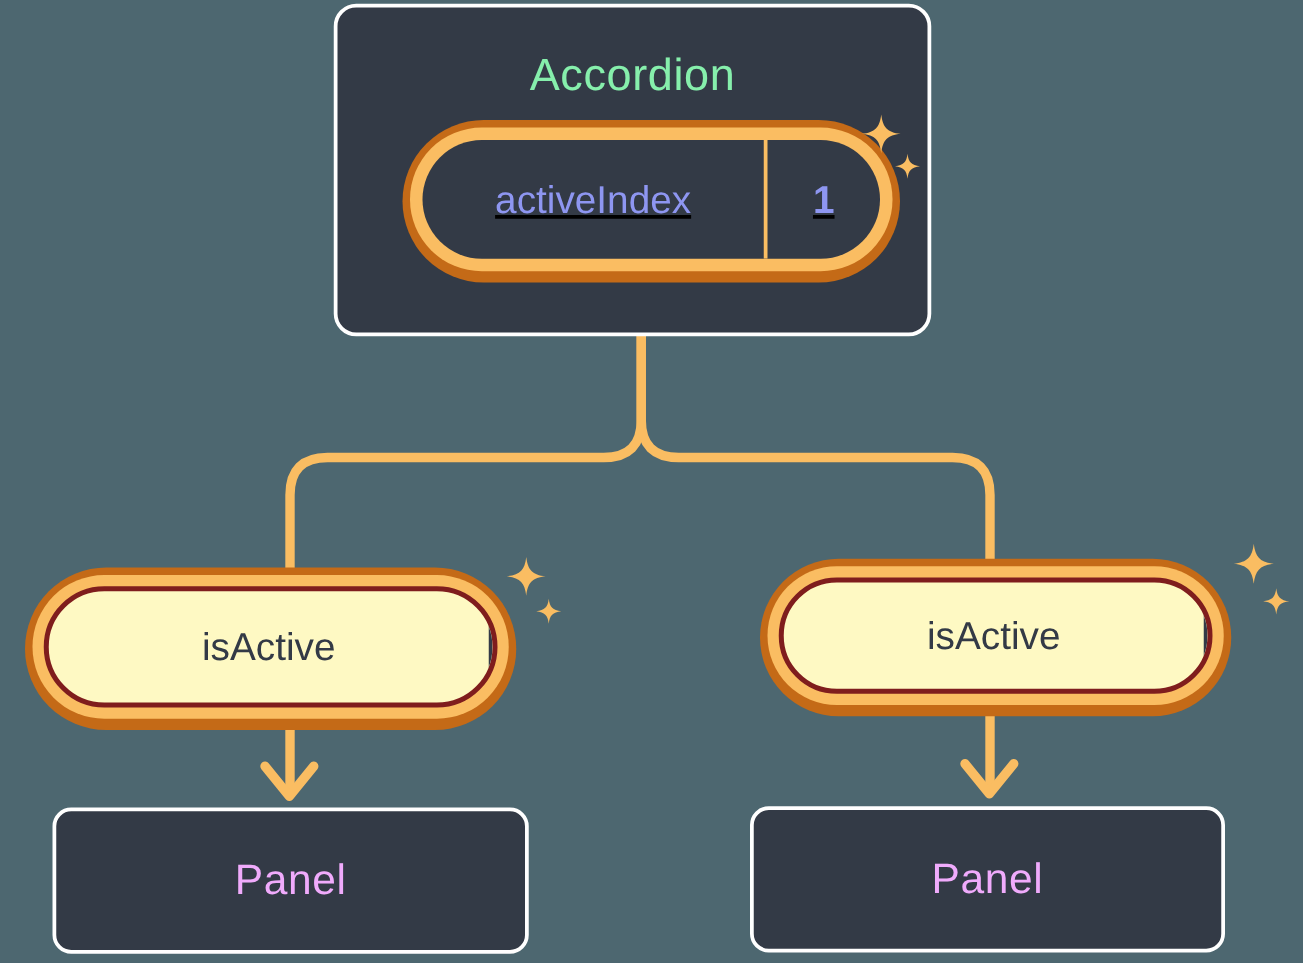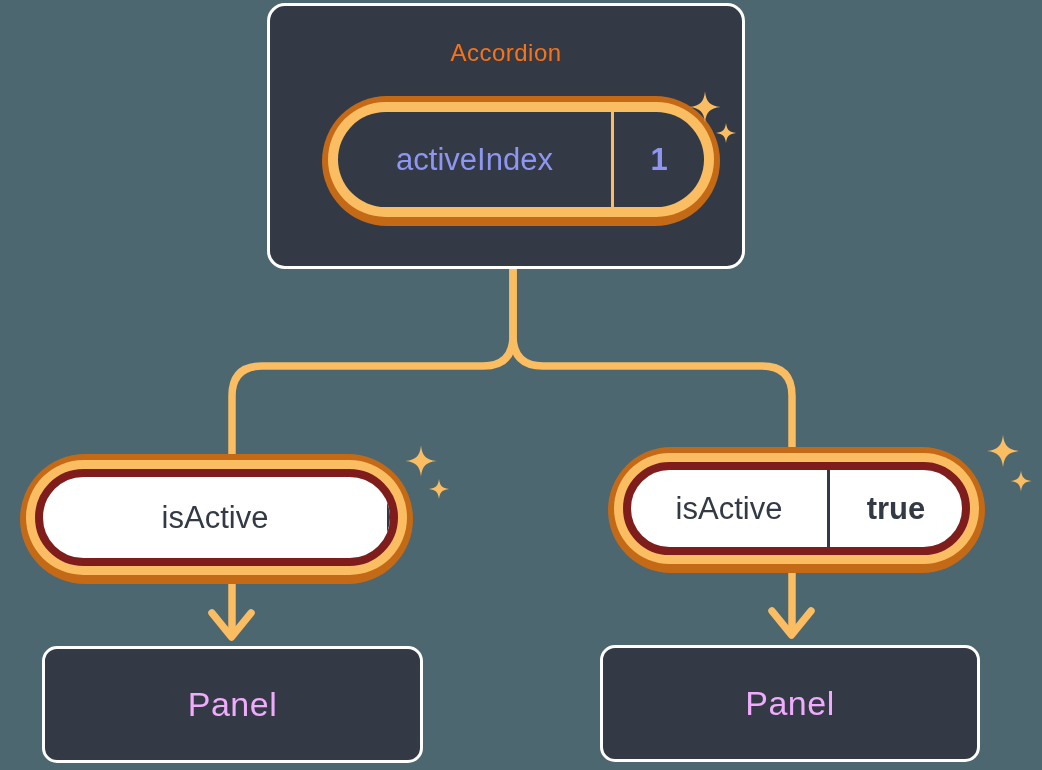--- a/index.html
+++ b/index.html
@@ -20,22 +20,22 @@
     background:#333A46;
     border:3px solid #FFFFFF;
     border-radius:18px;
     box-sizing:border-box;
     z-index:2;
   }
   .root-box{left:267px;top:3px;width:478px;height:266px;}
   .root-title{
     margin-top:33px;
     text-align:center;
-    color:#f97316;
-    font-size:24px;
+    color:#86efac;
+    font-size:36px;
     font-weight:500;
     letter-spacing:0.5px;
   }
   .panel-box{
     display:flex;align-items:center;justify-content:center;
     border-radius:15px;
   }
   .panel-left{left:42px;top:646px;width:381px;height:117px;}
   .panel-right{left:600px;top:645px;width:380px;height:117px;}
   .panel-label{color:#f0abfc;font-size:34px;font-weight:500;letter-spacing:0.5px;}
@@ -66,29 +66,29 @@
   .pill-section{
     display:flex;align-items:center;justify-content:center;
     font-size:31px;
   }
   .pill-name{flex:1;}
   .pill-value{font-weight:700;}
   .pill-divider{width:3px;}
 
   
   .state-pill{left:50%;top:96px;transform:translateX(-50%);width:398px;height:130px;}
-  .state-pill .pill-mid{padding:10px;}
+  .state-pill .pill-mid{padding:10px;text-decoration:underline;}
   .state-pill .pill-inner{background:#333A46;}
   .state-pill .pill-section{color:#8E96F1;}
   .state-pill .pill-divider{background:#FABD62;}
   .state-pill .pill-value{width:90px;}
 
   
   .prop-pill .pill-mid{padding:9px;}
-  .prop-pill .pill-inner{background:#ffffff;border:8px solid #7f1d1d;}
+  .prop-pill .pill-inner{background:#fef9c3;border:4px solid #7f1d1d;}
   .prop-pill .pill-section{color:#333A46;}
   .prop-pill .pill-divider{background:#333A46;}
   .prop-pill-left{left:20px;top:454px;width:393px;height:130px;}
   .prop-pill-left .pill-value{width:145px;}
   .prop-pill-right{left:608px;top:447px;width:377px;height:126px;}
   .prop-pill-right .pill-value{width:132px;}
 
   .connector{stroke:#FABD62;stroke-width:7.5;fill:none;stroke-linecap:round;stroke-linejoin:round;}
   .sparkle{fill:#FABD62;}
 </style>
@@ -125,21 +125,20 @@
         <div class="pill-divider"></div>
       </div>
     </div>
   </div>
 
   <div class="pill-outer prop-pill prop-pill-right">
     <div class="pill-mid">
       <div class="pill-inner">
         <div class="pill-section pill-name">isActive</div>
         <div class="pill-divider"></div>
-        <div class="pill-section pill-value">true</div>
       </div>
     </div>
   </div>
 
   <div class="node-box panel-box panel-left">
     <span class="panel-label">Panel</span>
   </div>
   <div class="node-box panel-box panel-right">
     <span class="panel-label">Panel</span>
   </div>

